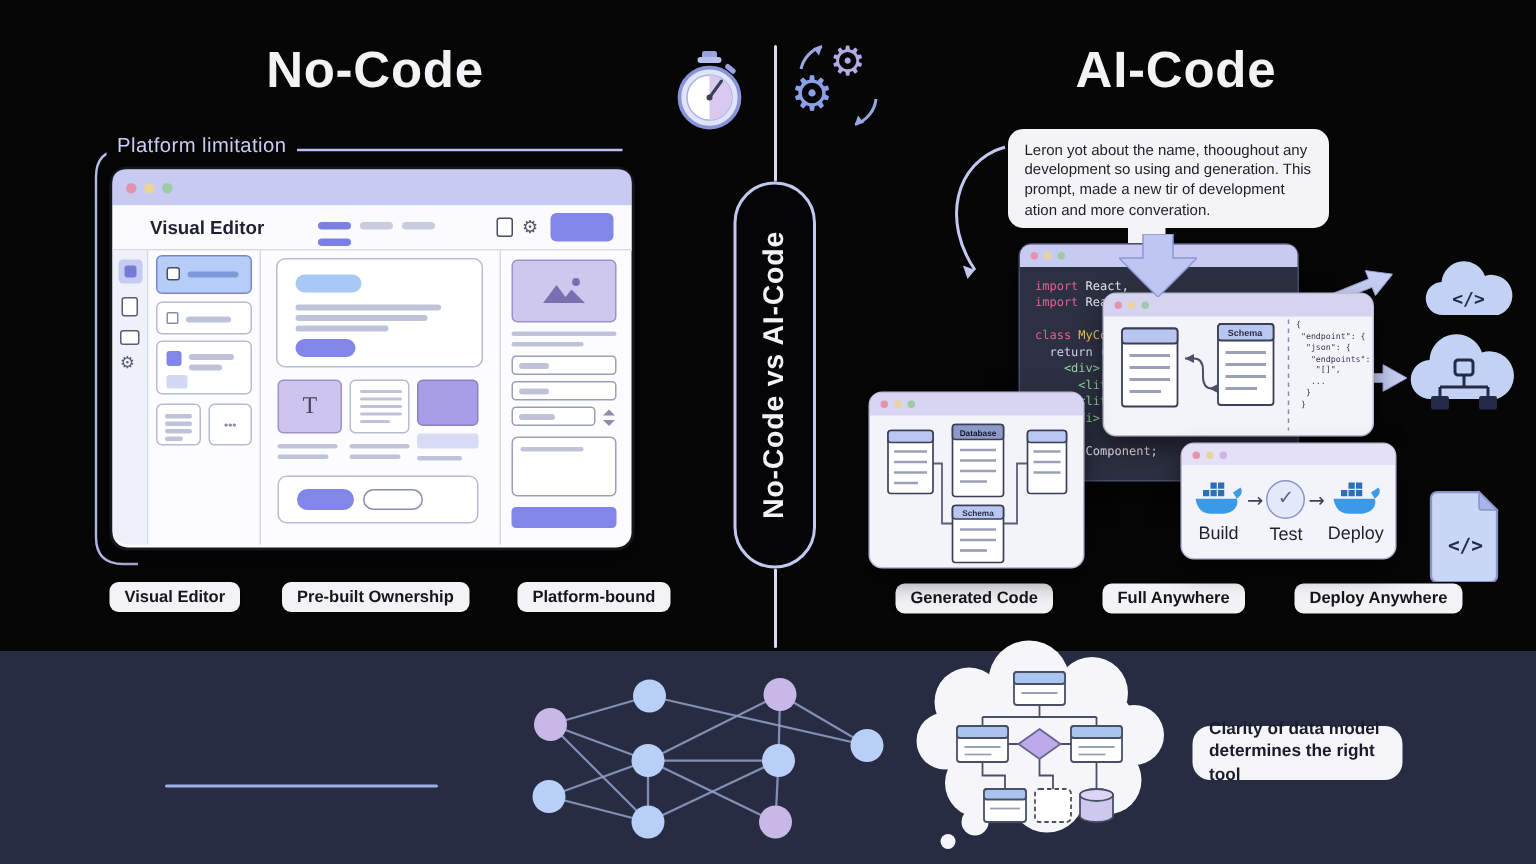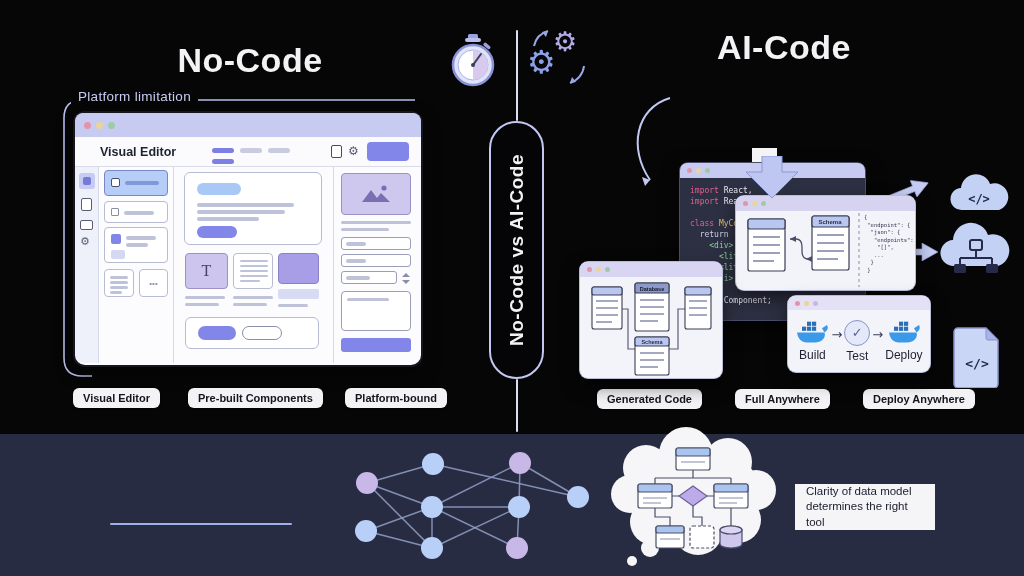--- a/index.html
+++ b/index.html
@@ -69,33 +69,33 @@
   .gearglyph{position:absolute;font-family:"DejaVu Sans",sans-serif;line-height:1;}
 
   .pipe-label{font-size:12px;color:#1e2130;font-weight:500;margin-top:3px;text-align:center;}
   .pipe-arrow{color:#3a3f55;font-size:13px;font-family:"DejaVu Sans",sans-serif;margin:0 2px 14px 2px;align-self:center;}
   .check-circle{width:26px;height:26px;border-radius:50%;border:1.5px solid #8a93c8;background:#e3e9f8;
                 display:flex;align-items:center;justify-content:center;color:#5a6488;font-size:13px;font-family:"DejaVu Sans",sans-serif;}
 
   .bottom-strip{position:absolute;left:0;top:434px;width:1024px;height:142px;background:#272c43;}
   .insight-title{position:absolute;left:108px;top:490px;font-size:24px;font-weight:700;color:#f3f3f6;letter-spacing:.3px;}
   .insight-underline{position:absolute;left:110px;top:523px;width:182px;height:2px;background:#9fb0e8;border-radius:1px;}
-  .note-box{position:absolute;left:795px;top:484px;width:140px;height:46px;background:#f5f5f8;border-radius:0;
+  .note-box{position:absolute;left:795px;top:484px;width:140px;height:36px;background:#f5f5f8;border-radius:12px;
             display:flex;flex-direction:column;justify-content:center;padding:4px 11px;
-            font-size:11.5px;line-height:1.32;color:#191c2c;font-weight:400;}
+            font-size:11.5px;line-height:1.32;color:#191c2c;font-weight:700;}
 
   .net-edge{stroke:#93a0c6;stroke-width:1.5;opacity:.85;}
   .cl{height:11px;}
 </style>
 </head>
 <body>
 
 <div class="stage">
 
-  <div class="big-title" style="left:140px;top:28px;width:220px;margin-top:13px;">No-Code</div>
+  <div class="big-title" style="left:140px;top:28px;width:220px;">No-Code</div>
 
   <svg class="abs" style="left:58px;top:90px;" width="364" height="294">
     <path d="M 357 10 L 24 10 Q 6 10 6 28 L 6 268 Q 6 286 24 286 L 34 286" fill="none" stroke="#b9bfee" stroke-width="1.6"></path>
   </svg>
   <div class="annot-label">Platform limitation</div>
 
   <div class="window editor">
     <div class="titlebar">
       <span class="dot d7 dot-r"></span>
       <span class="dot d7 dot-y"></span>
@@ -197,21 +197,21 @@
           <path d="M4 11 L8 7 L0 7 Z" fill="#8a8ea8"></path>
       </svg>
       <div class="abs" style="left:7px;top:124px;width:70px;height:40px;border:1px solid #9a9eb8;border-radius:4px;background:#fff;">
         <span class="sk" style="left:5px;top:6px;width:42px;height:3px;"></span>
       </div>
       <span class="btn-purple" style="left:7px;top:171px;width:70px;height:14px;border-radius:3px;"></span>
     </div>
   </div>
 
   <div class="badge" style="left:73px;top:388px;">Visual Editor</div>
-  <div class="badge" style="left:188px;top:388px;">Pre-built Components</div>
+  <div class="badge" style="left:188px;top:388px;">Pre-built Ownership</div>
   <div class="badge" style="left:345px;top:388px;">Platform-bound</div>
 
   <div class="divider-line" style="top:30px;height:91px;"></div>
   <div class="divider-line" style="top:379px;height:53px;"></div>
   <div class="capsule">
     <span>No-Code vs AI-Code</span>
   </div>
 
   <svg class="abs" style="left:450px;top:34px;" width="46" height="56" viewBox="0 0 46 56">
     <rect x="18" y="0" width="10" height="5" rx="1.5" fill="#9aa2e0"></rect>
@@ -228,20 +228,21 @@
   <span class="gearglyph" style="left:527px;top:46px;font-size:32px;color:#8ca0e8;">⚙</span>
   <svg class="abs" style="left:524px;top:26px;" width="70" height="64">
     <path d="M 10 20 A 20 20 0 0 1 24 5" fill="none" stroke="#9aa8e0" stroke-width="2"></path>
     <path d="M 24 5 l -6 1 l 4 5 z" fill="#9aa8e0"></path>
     <path d="M 60 40 A 20 20 0 0 1 46 57" fill="none" stroke="#9aa8e0" stroke-width="2"></path>
     <path d="M 46 57 l 6 -1 l -4 -5 z" fill="#9aa8e0"></path>
   </svg>
 
   <div class="big-title" style="left:698px;top:28px;width:172px;">AI-Code</div>
 
+  <div class="tooltip">Leron yot about the name, thooughout any development so using and generation. This prompt, made a new tir of development ation and more converation.</div>
   <div class="tooltip-stem"></div>
 
   <svg class="abs" style="left:626px;top:92px;" width="54" height="100">
     <path d="M 44 6 C 10 16, 2 56, 24 88" fill="none" stroke="#c3c8f0" stroke-width="2"></path>
     <path d="M 24 88 l -8 -3 l 3 9 z" fill="#c3c8f0"></path>
   </svg>
 
   <div class="abs code-win">
     <div class="titlebar">
       <span class="dot d5 dot-r"></span>

